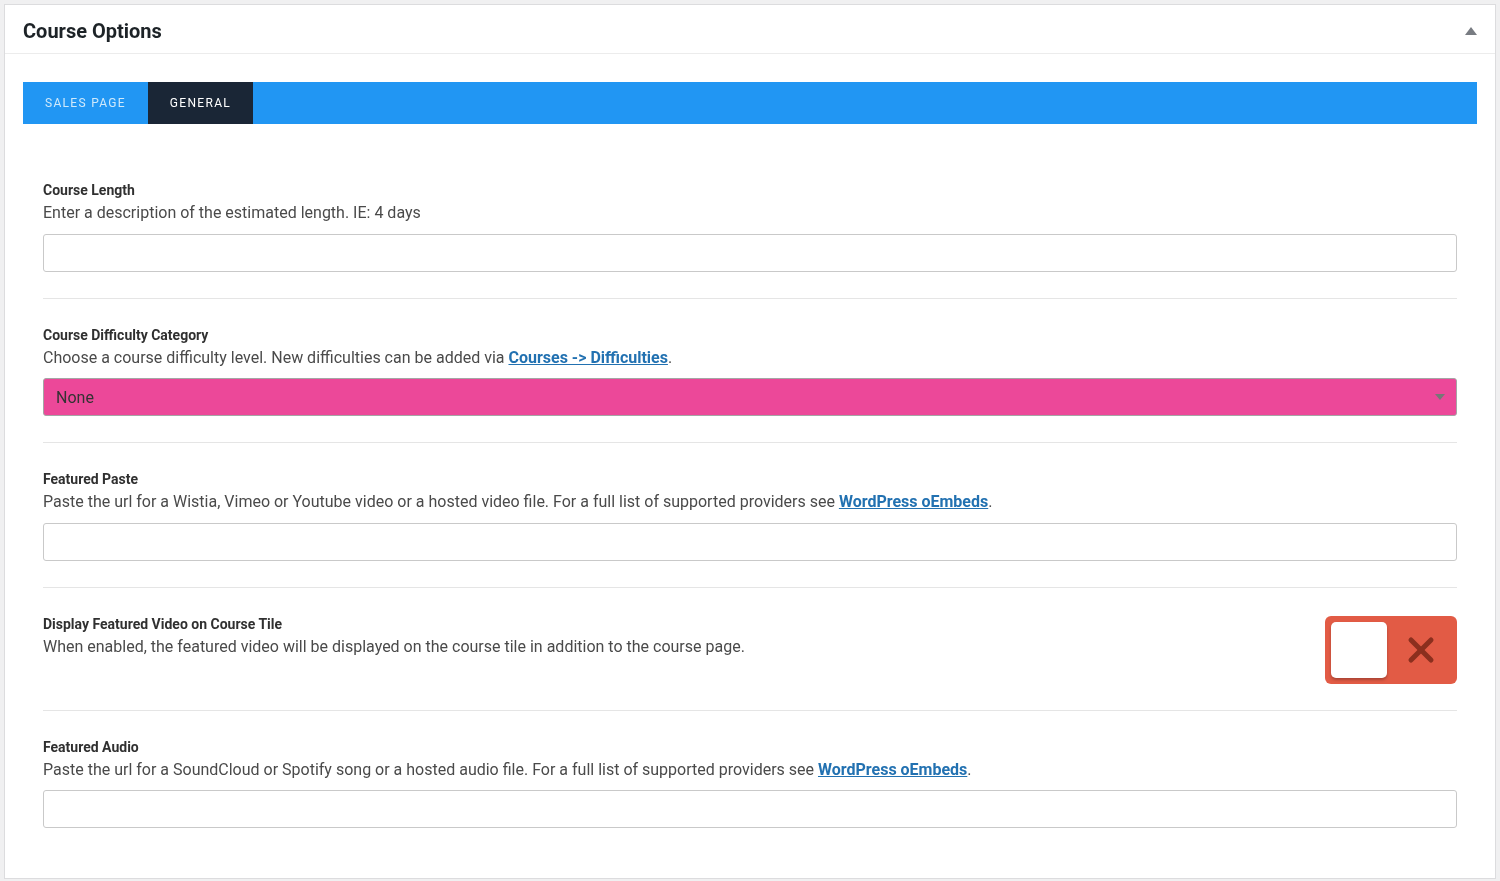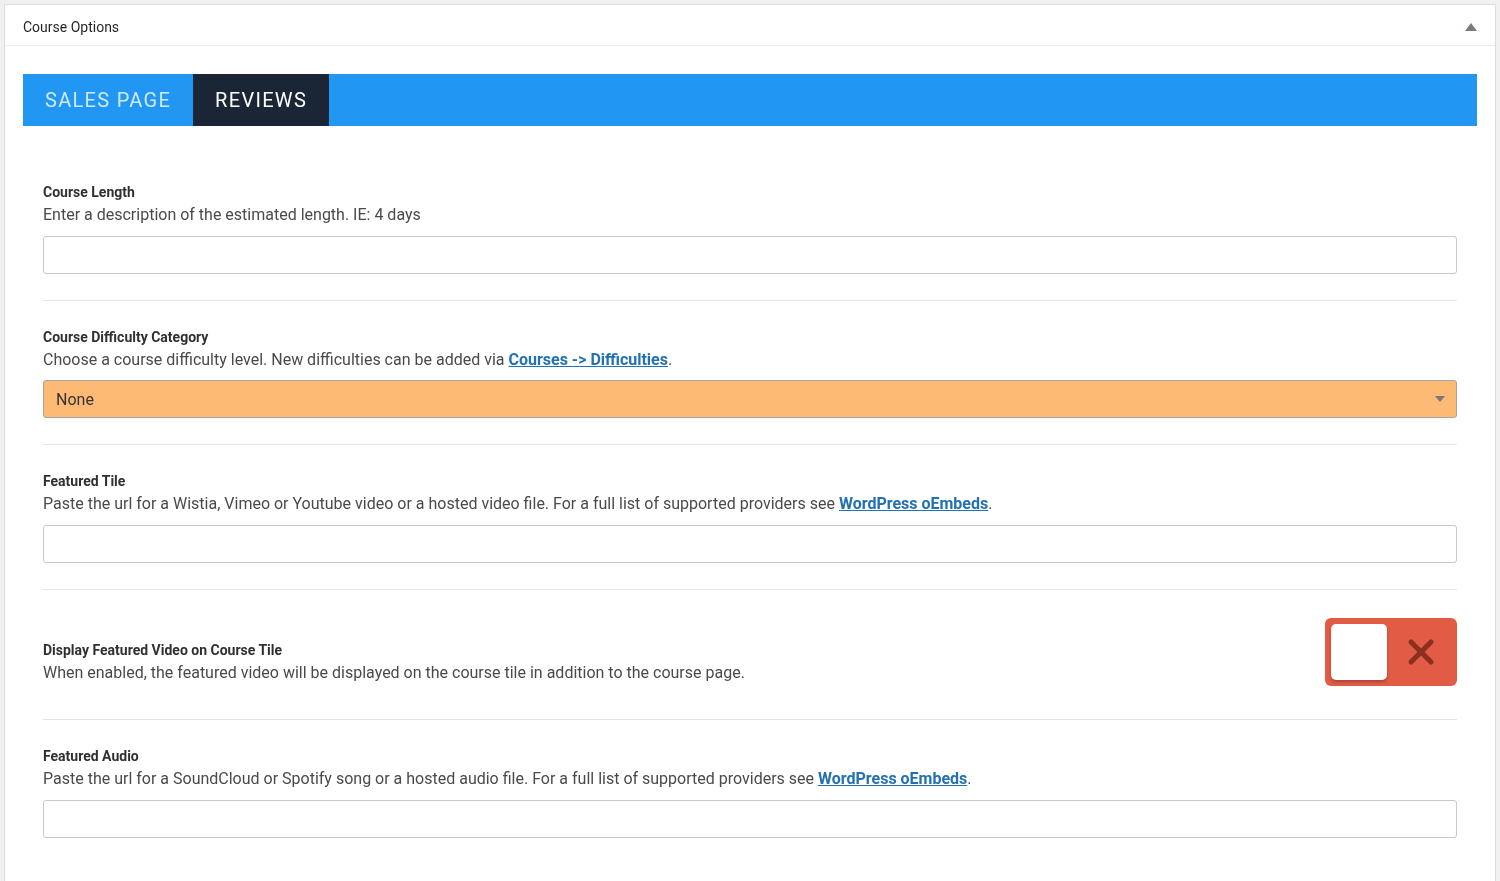--- a/index.html
+++ b/index.html
@@ -15,22 +15,22 @@
     border: 1px solid #dcdcde;
   }
   .panel-header {
     display: flex;
     align-items: center;
     justify-content: space-between;
     padding: 14px 18px 10px 18px;
     border-bottom: 1px solid #ececec;
   }
   .panel-title {
-    font-weight: 400;
-    font-size: 14px;
+    font-weight: 700;
+    font-size: 20px;
     color: #1d2327;
   }
   .collapse-toggle {
     width: 0;
     height: 0;
     border-left: 6px solid transparent;
     border-right: 6px solid transparent;
     border-bottom: 8px solid #787c82;
     cursor: pointer;
   }
@@ -38,21 +38,21 @@
     padding: 0 18px 24px 18px;
   }
   .tabs {
     display: flex;
     background: #2196f3;
     margin-top: 28px;
   }
   .tab {
     padding: 14px 22px;
     color: #e3f2fd;
-    font-size: 20px;
+    font-size: 12px;
     letter-spacing: 1.3px;
     font-weight: 400;
     cursor: pointer;
   }
   .tab.active {
     background: #1a2636;
     color: #fff;
   }
   .tab.inactive {
     color: #cfe9fb;
@@ -69,21 +69,20 @@
     border-top: 1px solid #e5e5e5;
   }
   .field-row {
     display: flex;
     justify-content: space-between;
     align-items: flex-start;
     gap: 30px;
   }
   .field-col {
     flex: 1;
-    margin-top: 24px;
   }
   .field-label {
     font-weight: 700;
     font-size: 14px;
     color: #303030;
     margin-bottom: 4px;
   }
   .field-desc {
     font-size: 16px;
     color: #4a4a4a;
@@ -106,21 +105,21 @@
   }
   .select-wrap {
     position: relative;
     width: 100%;
   }
   .select-input {
     width: 100%;
     height: 38px;
     border: 1px solid #a5a5a5;
     border-radius: 3px;
-    background: #fdba74;
+    background: #ec4899;
     padding: 0 34px 0 12px;
     font-size: 16px;
     color: #333;
     display: flex;
     align-items: center;
     cursor: pointer;
   }
   .select-caret {
     position: absolute;
     right: 12px;
@@ -167,21 +166,21 @@
 
 <div class="panel">
   <div class="panel-header">
     <div class="panel-title">Course Options</div>
     <div class="collapse-toggle"></div>
   </div>
   <div class="panel-body">
 
     <div class="tabs">
       <div class="tab inactive">SALES PAGE</div>
-      <div class="tab active">REVIEWS</div>
+      <div class="tab active">GENERAL</div>
     </div>
 
     <div class="content">
 
       <div class="field-group">
         <div class="field-label">Course Length</div>
         <div class="field-desc">Enter a description of the estimated length. IE: 4 days</div>
         <input type="text" class="text-input" value="" style="">
       </div>
 
@@ -190,21 +189,21 @@
         <div class="field-desc">
           <span>Choose a course difficulty level. New difficulties can be added via </span><a href="#">Courses -&gt; Difficulties</a><span>.</span>
         </div>
         <div class="select-wrap">
           <div class="select-input">None</div>
           <div class="select-caret"></div>
         </div>
       </div>
 
       <div class="field-group">
-        <div class="field-label">Featured Tile</div>
+        <div class="field-label">Featured Paste</div>
         <div class="field-desc">
           <span>Paste the url for a Wistia, Vimeo or Youtube video or a hosted video file. For a full list of supported providers see </span><a href="#">WordPress oEmbeds</a><span>.</span>
         </div>
         <input type="text" class="text-input" value="" style="">
       </div>
 
       <div class="field-group">
         <div class="field-row">
           <div class="field-col">
             <div class="field-label">Display Featured Video on Course Tile</div>

